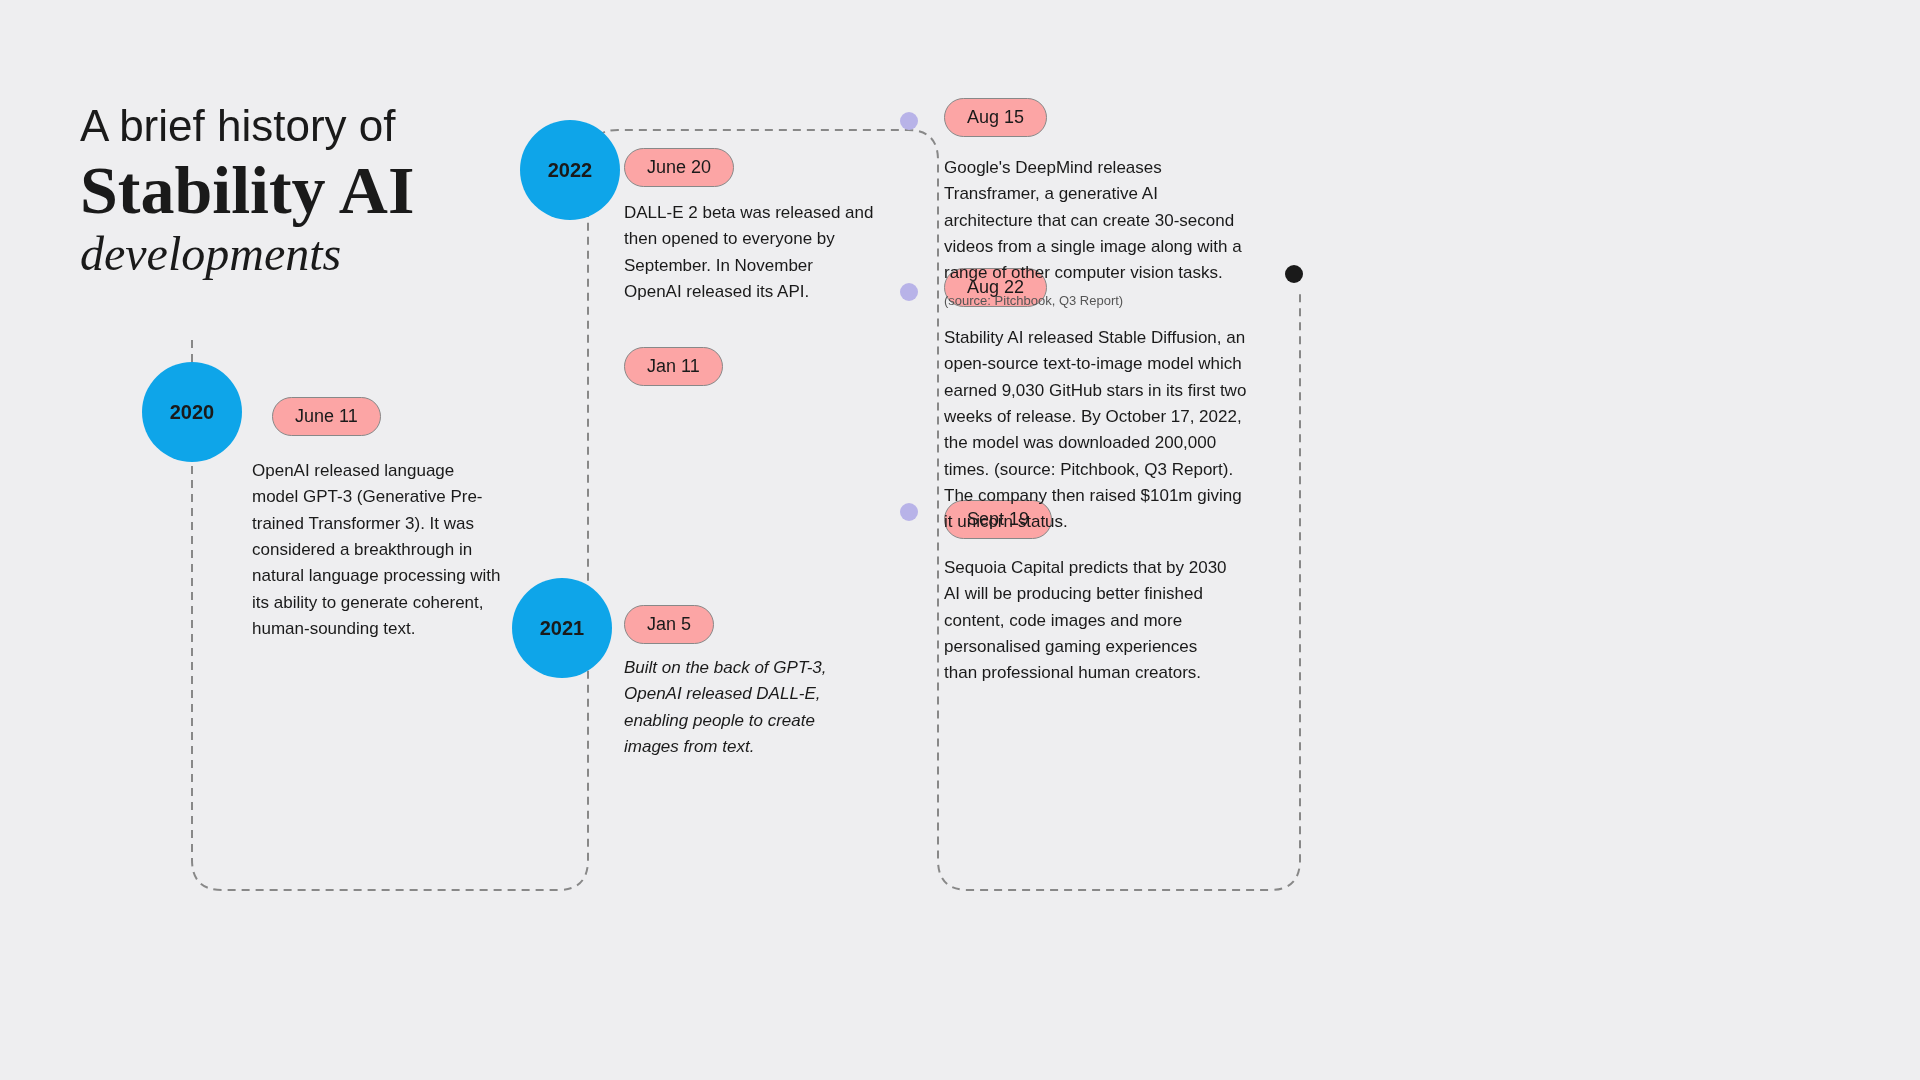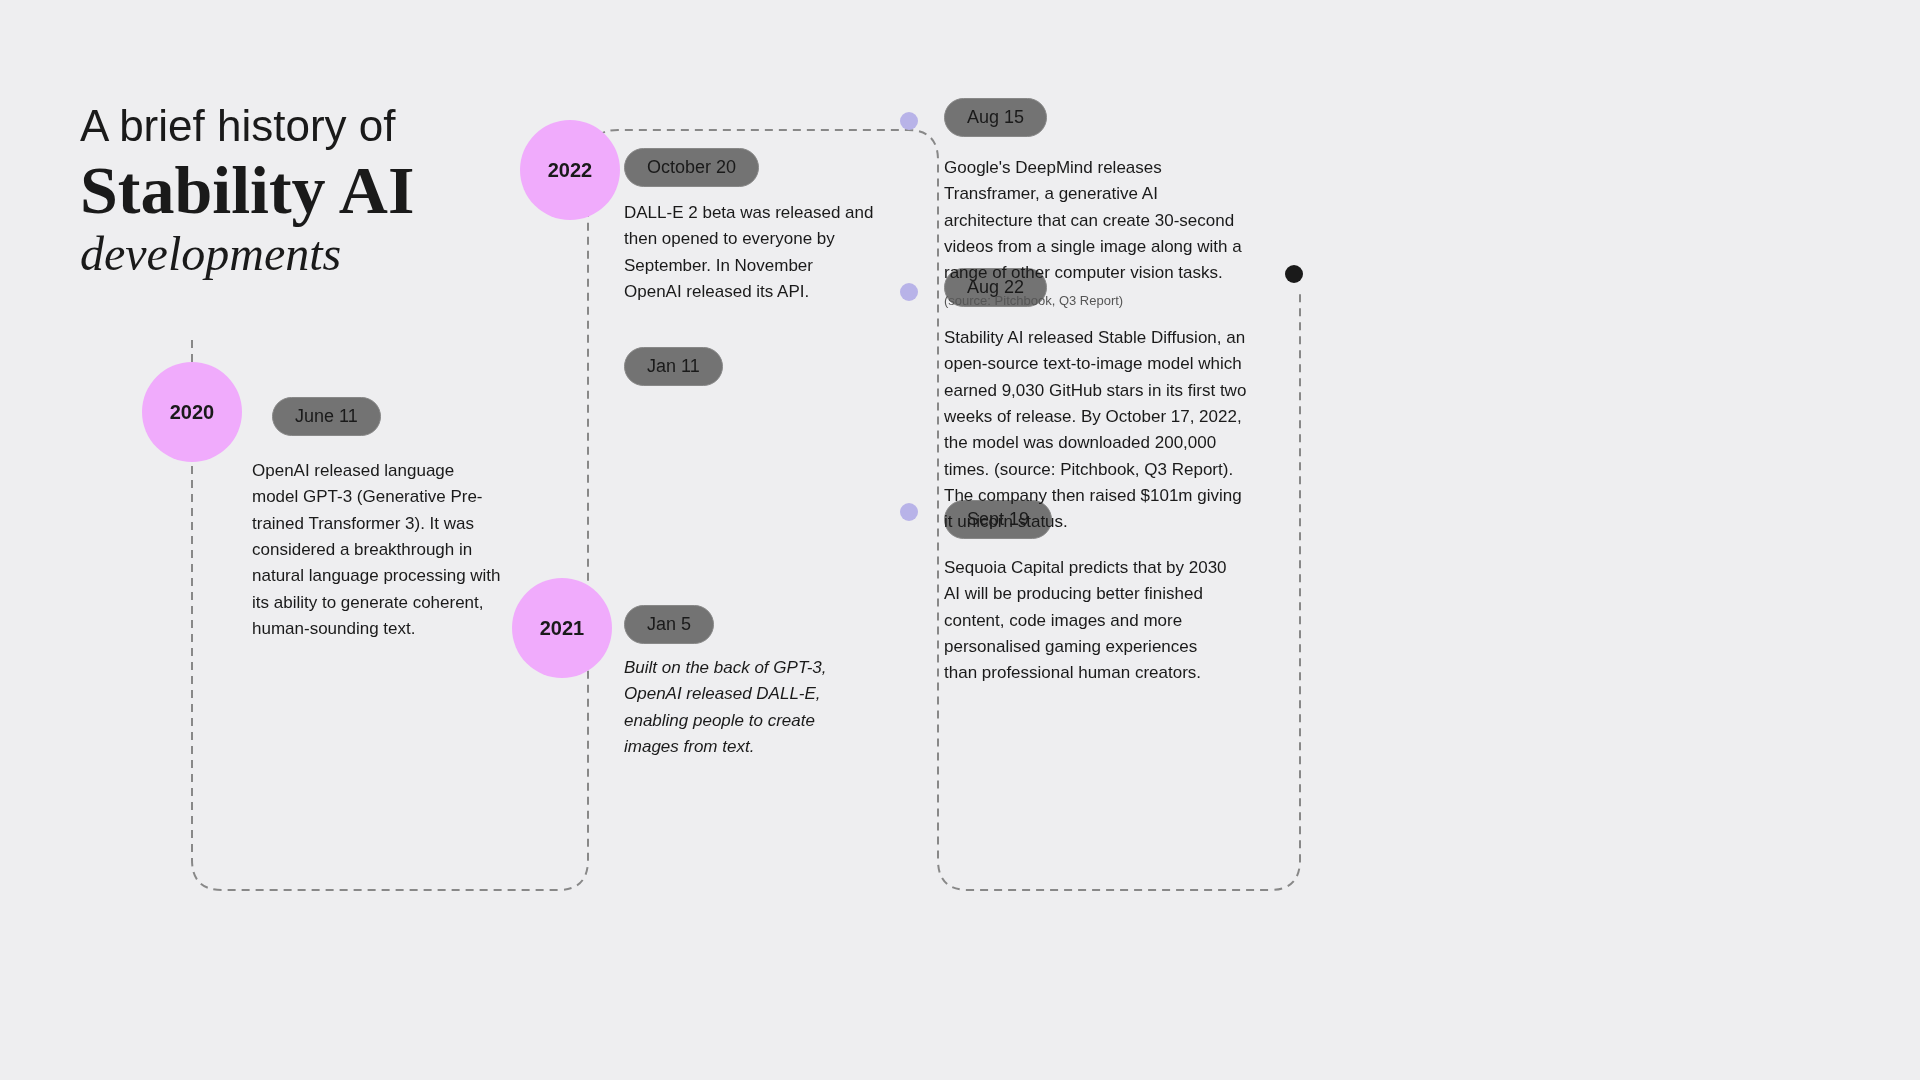--- a/index.html
+++ b/index.html
@@ -61,21 +61,21 @@
       height: 1080px;
       pointer-events: none;
     }
 
     
     .year-circle {
       position: absolute;
       width: 100px;
       height: 100px;
       border-radius: 50%;
-      background-color: #f0abfc;
+      background-color: #0ea5e9;
       display: flex;
       align-items: center;
       justify-content: center;
       font-family: 'Helvetica Neue', Arial, sans-serif;
       font-weight: 600;
       font-size: 20px;
       color: #1a1a1a;
     }
 
     .year-circle-2020 {
@@ -119,21 +119,21 @@
 
     
     .date-pill {
       position: absolute;
       border: 1.5px solid #888;
       border-radius: 30px;
       padding: 8px 22px;
       font-family: 'Helvetica Neue', Arial, sans-serif;
       font-size: 18px;
       color: #1a1a1a;
-      background: #737373;
+      background: #fca5a5;
     }
 
     .pill-june11 { left: 272px; top: 397px; }
     .pill-june20 { left: 624px; top: 148px; }
     .pill-jan11  { left: 624px; top: 347px; }
     .pill-jan5   { left: 624px; top: 605px; }
     .pill-aug15  { left: 944px; top: 98px; }
     .pill-aug22  { left: 944px; top: 268px; }
     .pill-sept19 { left: 944px; top: 500px; }
 
@@ -200,21 +200,21 @@
   <div class="small-dot dot-top-right"></div>
   <div class="small-dot dot-mid-right1"></div>
   <div class="small-dot dot-mid-right2"></div>
 
   <div class="black-dot"></div>
 
   <div class="date-pill pill-june11">
     <span>June 11</span>
   </div>
   <div class="date-pill pill-june20">
-    <span>October 20</span>
+    <span>June 20</span>
   </div>
   <div class="date-pill pill-jan11">
     <span>Jan 11</span>
   </div>
   <div class="date-pill pill-jan5">
     <span>Jan 5</span>
   </div>
   <div class="date-pill pill-aug15">
     <span>Aug 15</span>
   </div>

